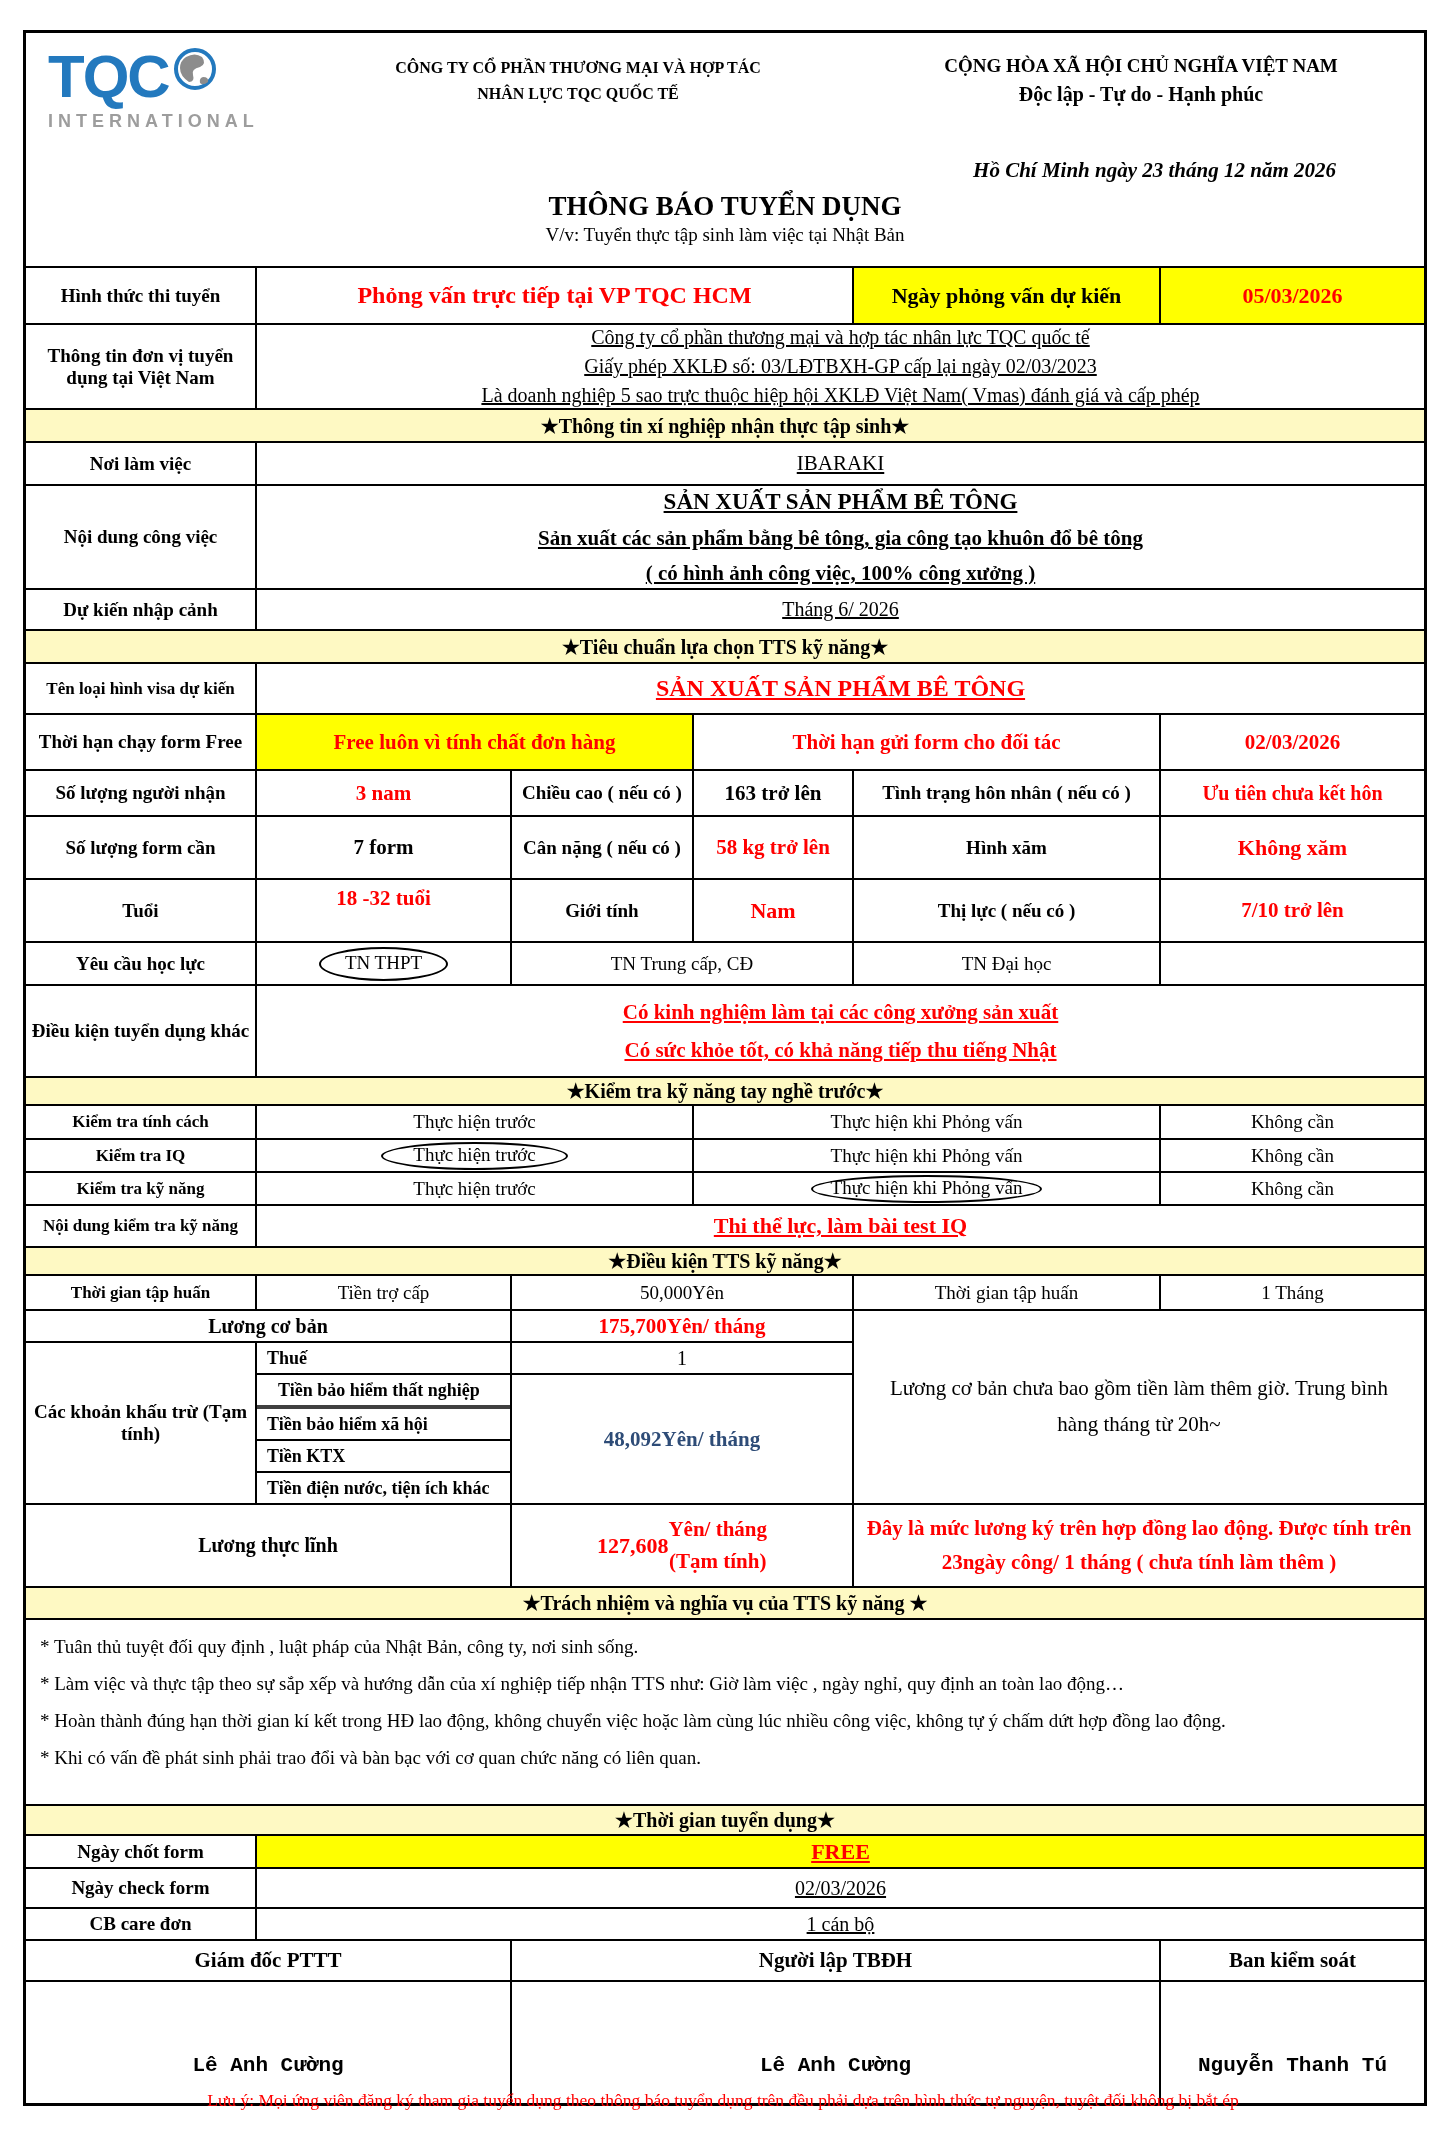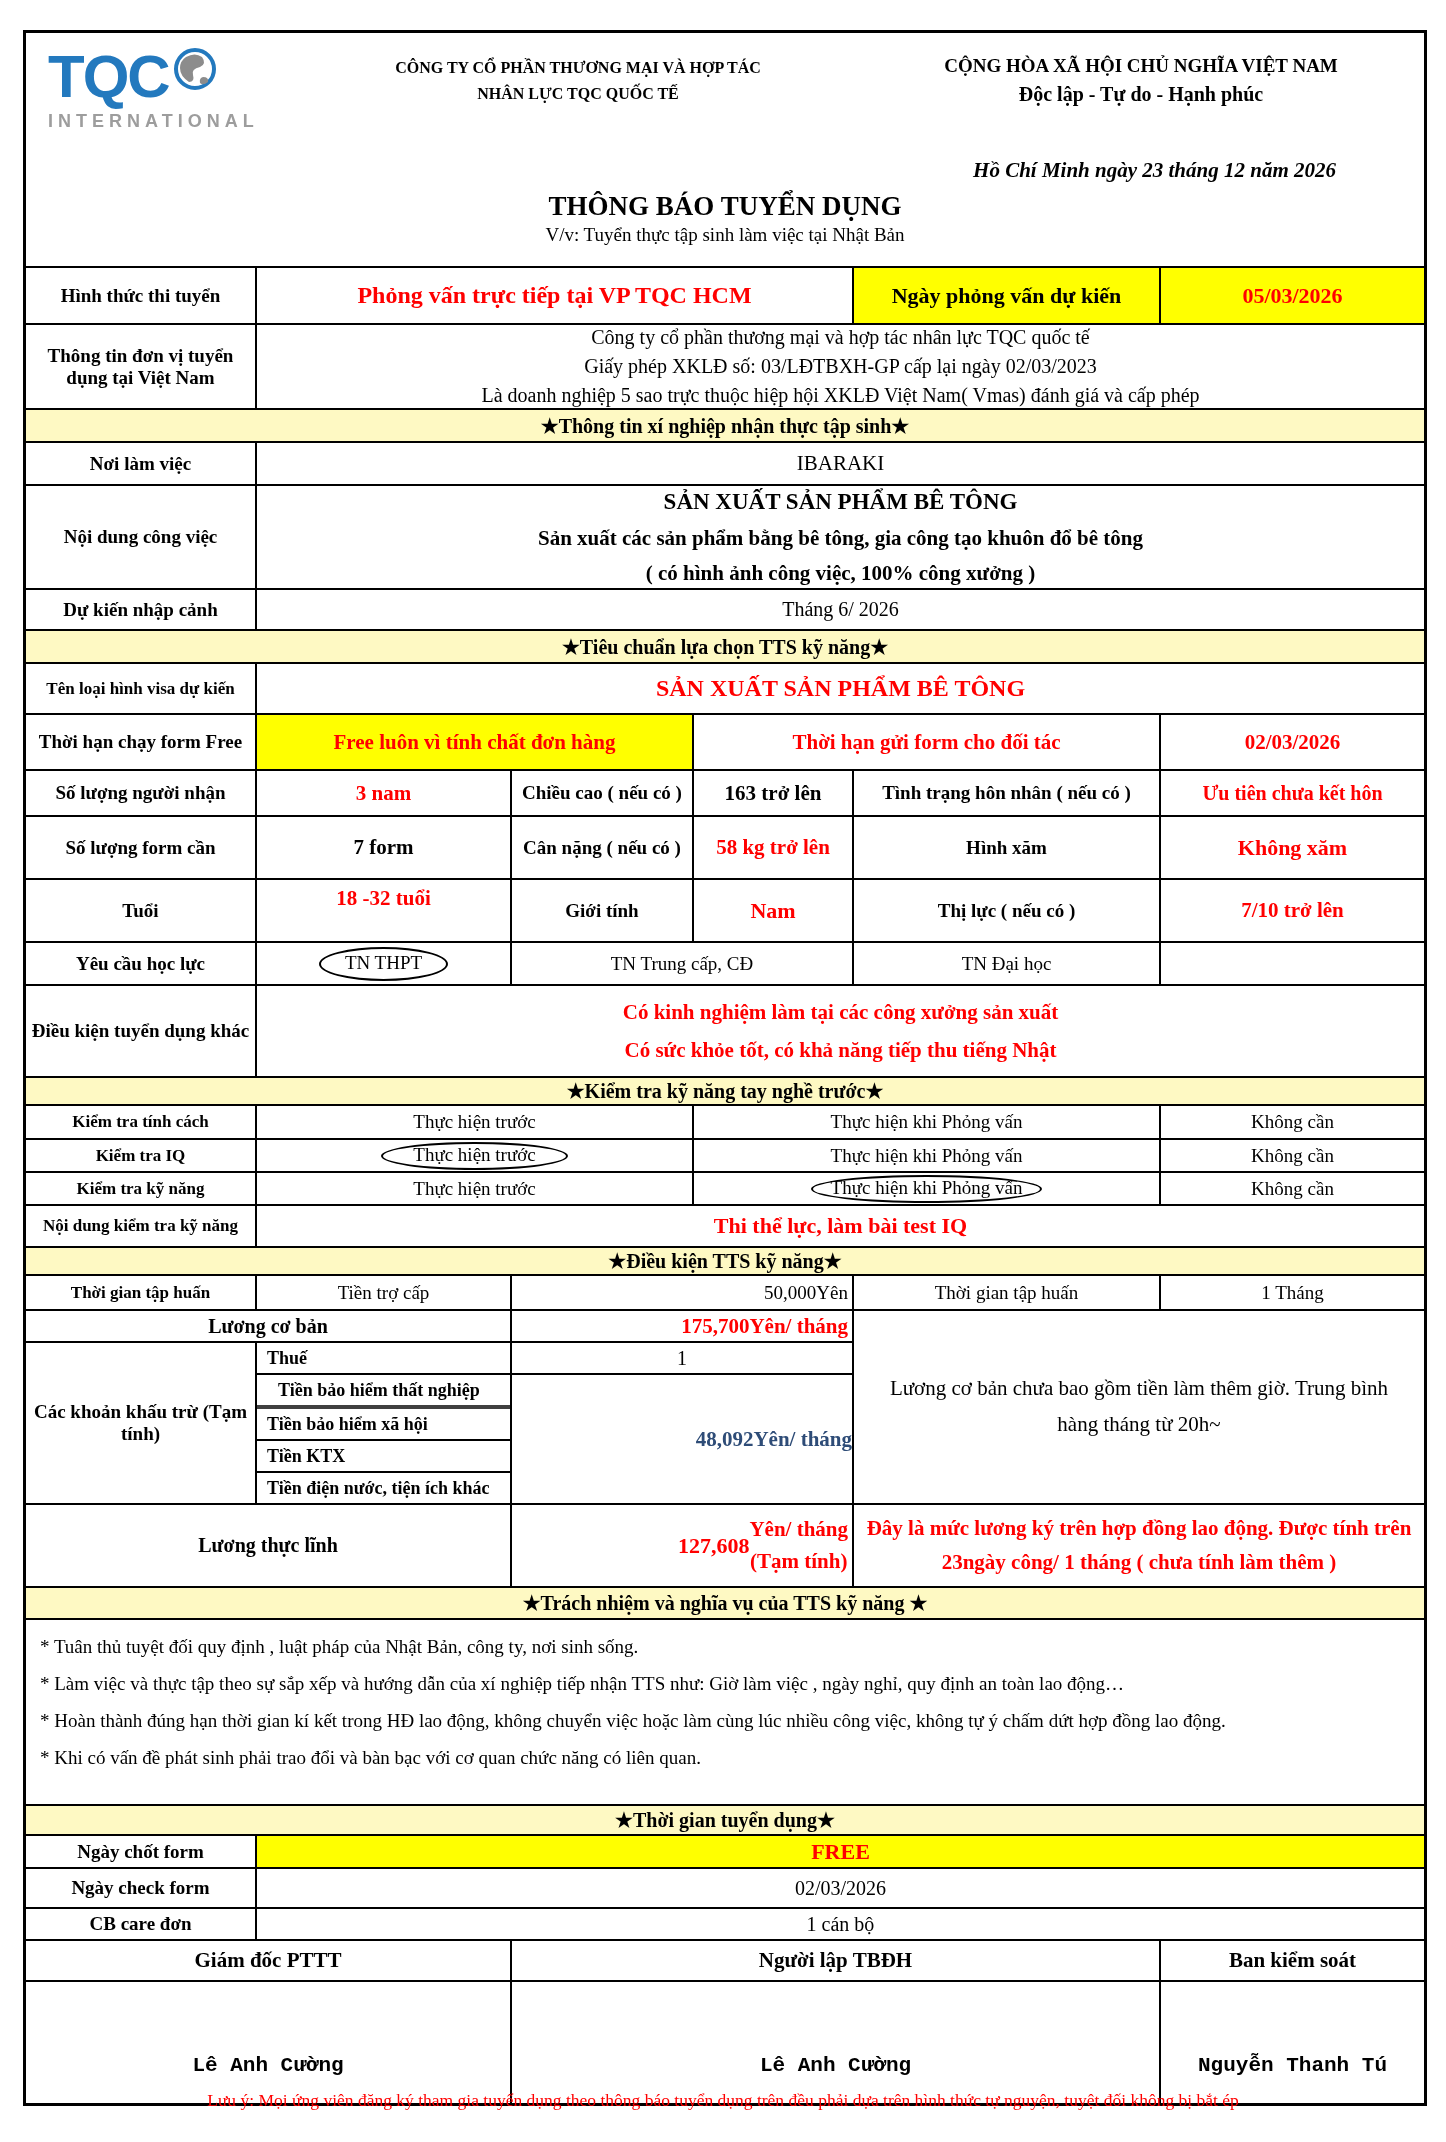--- a/index.html
+++ b/index.html
@@ -50,22 +50,22 @@
   .rep1{font-size:19px;}
   .rep2{font-size:20px;margin-top:6px;}
   .date-line{text-align:right;padding-right:88px;font-style:italic;font-weight:600;font-size:21px;margin-top:26px;}
   .doc-title{text-align:center;font-weight:bold;font-size:27px;margin-top:8px;}
   .doc-sub{text-align:center;font-size:19px;margin-top:2px;}
   
   .c1{flex:0 0 231px;} .c2{flex:0 0 255px;} .c3{flex:0 0 182px;} .c4{flex:0 0 160px;}
   .c5{flex:0 0 307px;} .c6{flex:0 0 263px;}
   .c23{flex:0 0 437px;} .c34{flex:0 0 342px;} .c45{flex:0 0 467px;}
   .c12{flex:0 0 486px;} .c234{flex:0 0 597px;} .c345{flex:0 0 649px;}
-  .rest{flex:1;}
-  .spread{flex-direction:row;justify-content:flex-end;align-items:center;}
+  .rest{flex:1;text-decoration:underline;}
+  .spread{flex-direction:row;justify-content:center;align-items:center;}
   .leftal{align-items:flex-start;text-align:left;padding-left:10px;}
   .resp-block{display:block;text-align:left;padding:8px 14px;font-size:19px;line-height:1.95;}
   .sig-bottom{justify-content:flex-end;padding-bottom:26px;font-family:Liberation Mono, monospace;}
   .footer-note{
     position:absolute;left:0;top:2090px;width:1446px;text-align:center;
     color:#FF0000;font-size:17.5px;
   }
 </style>
 </head>
 <body>

